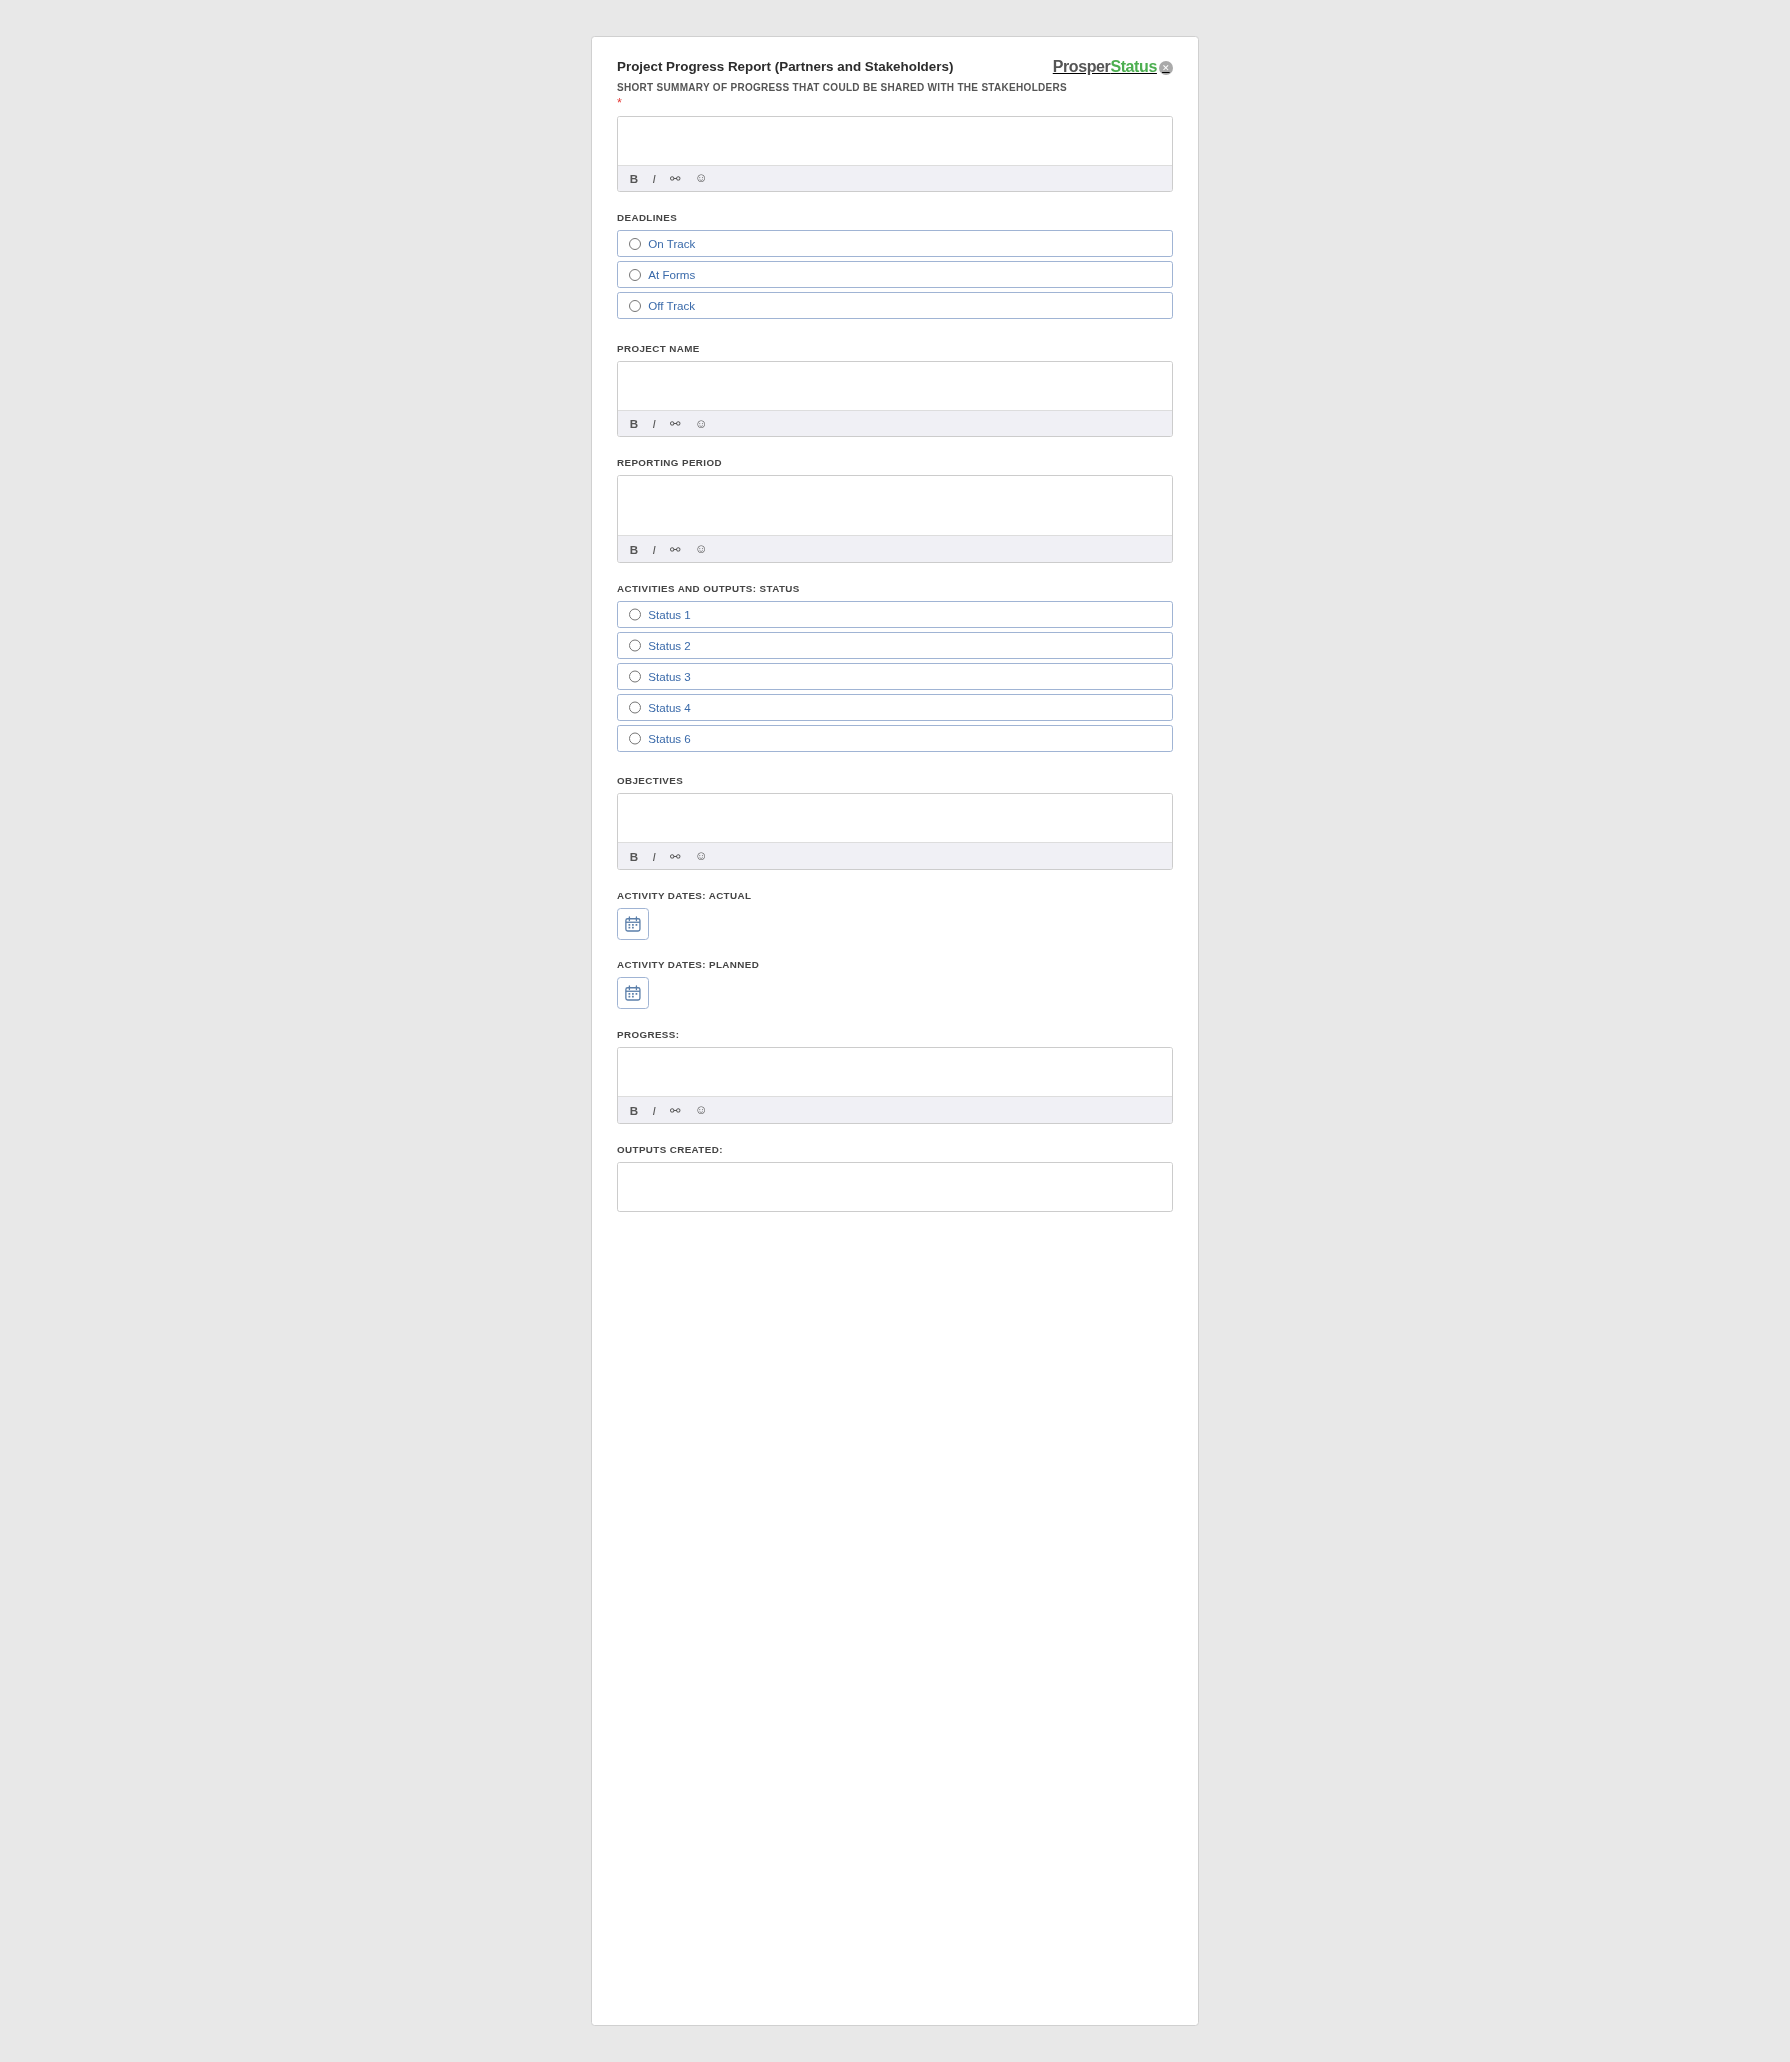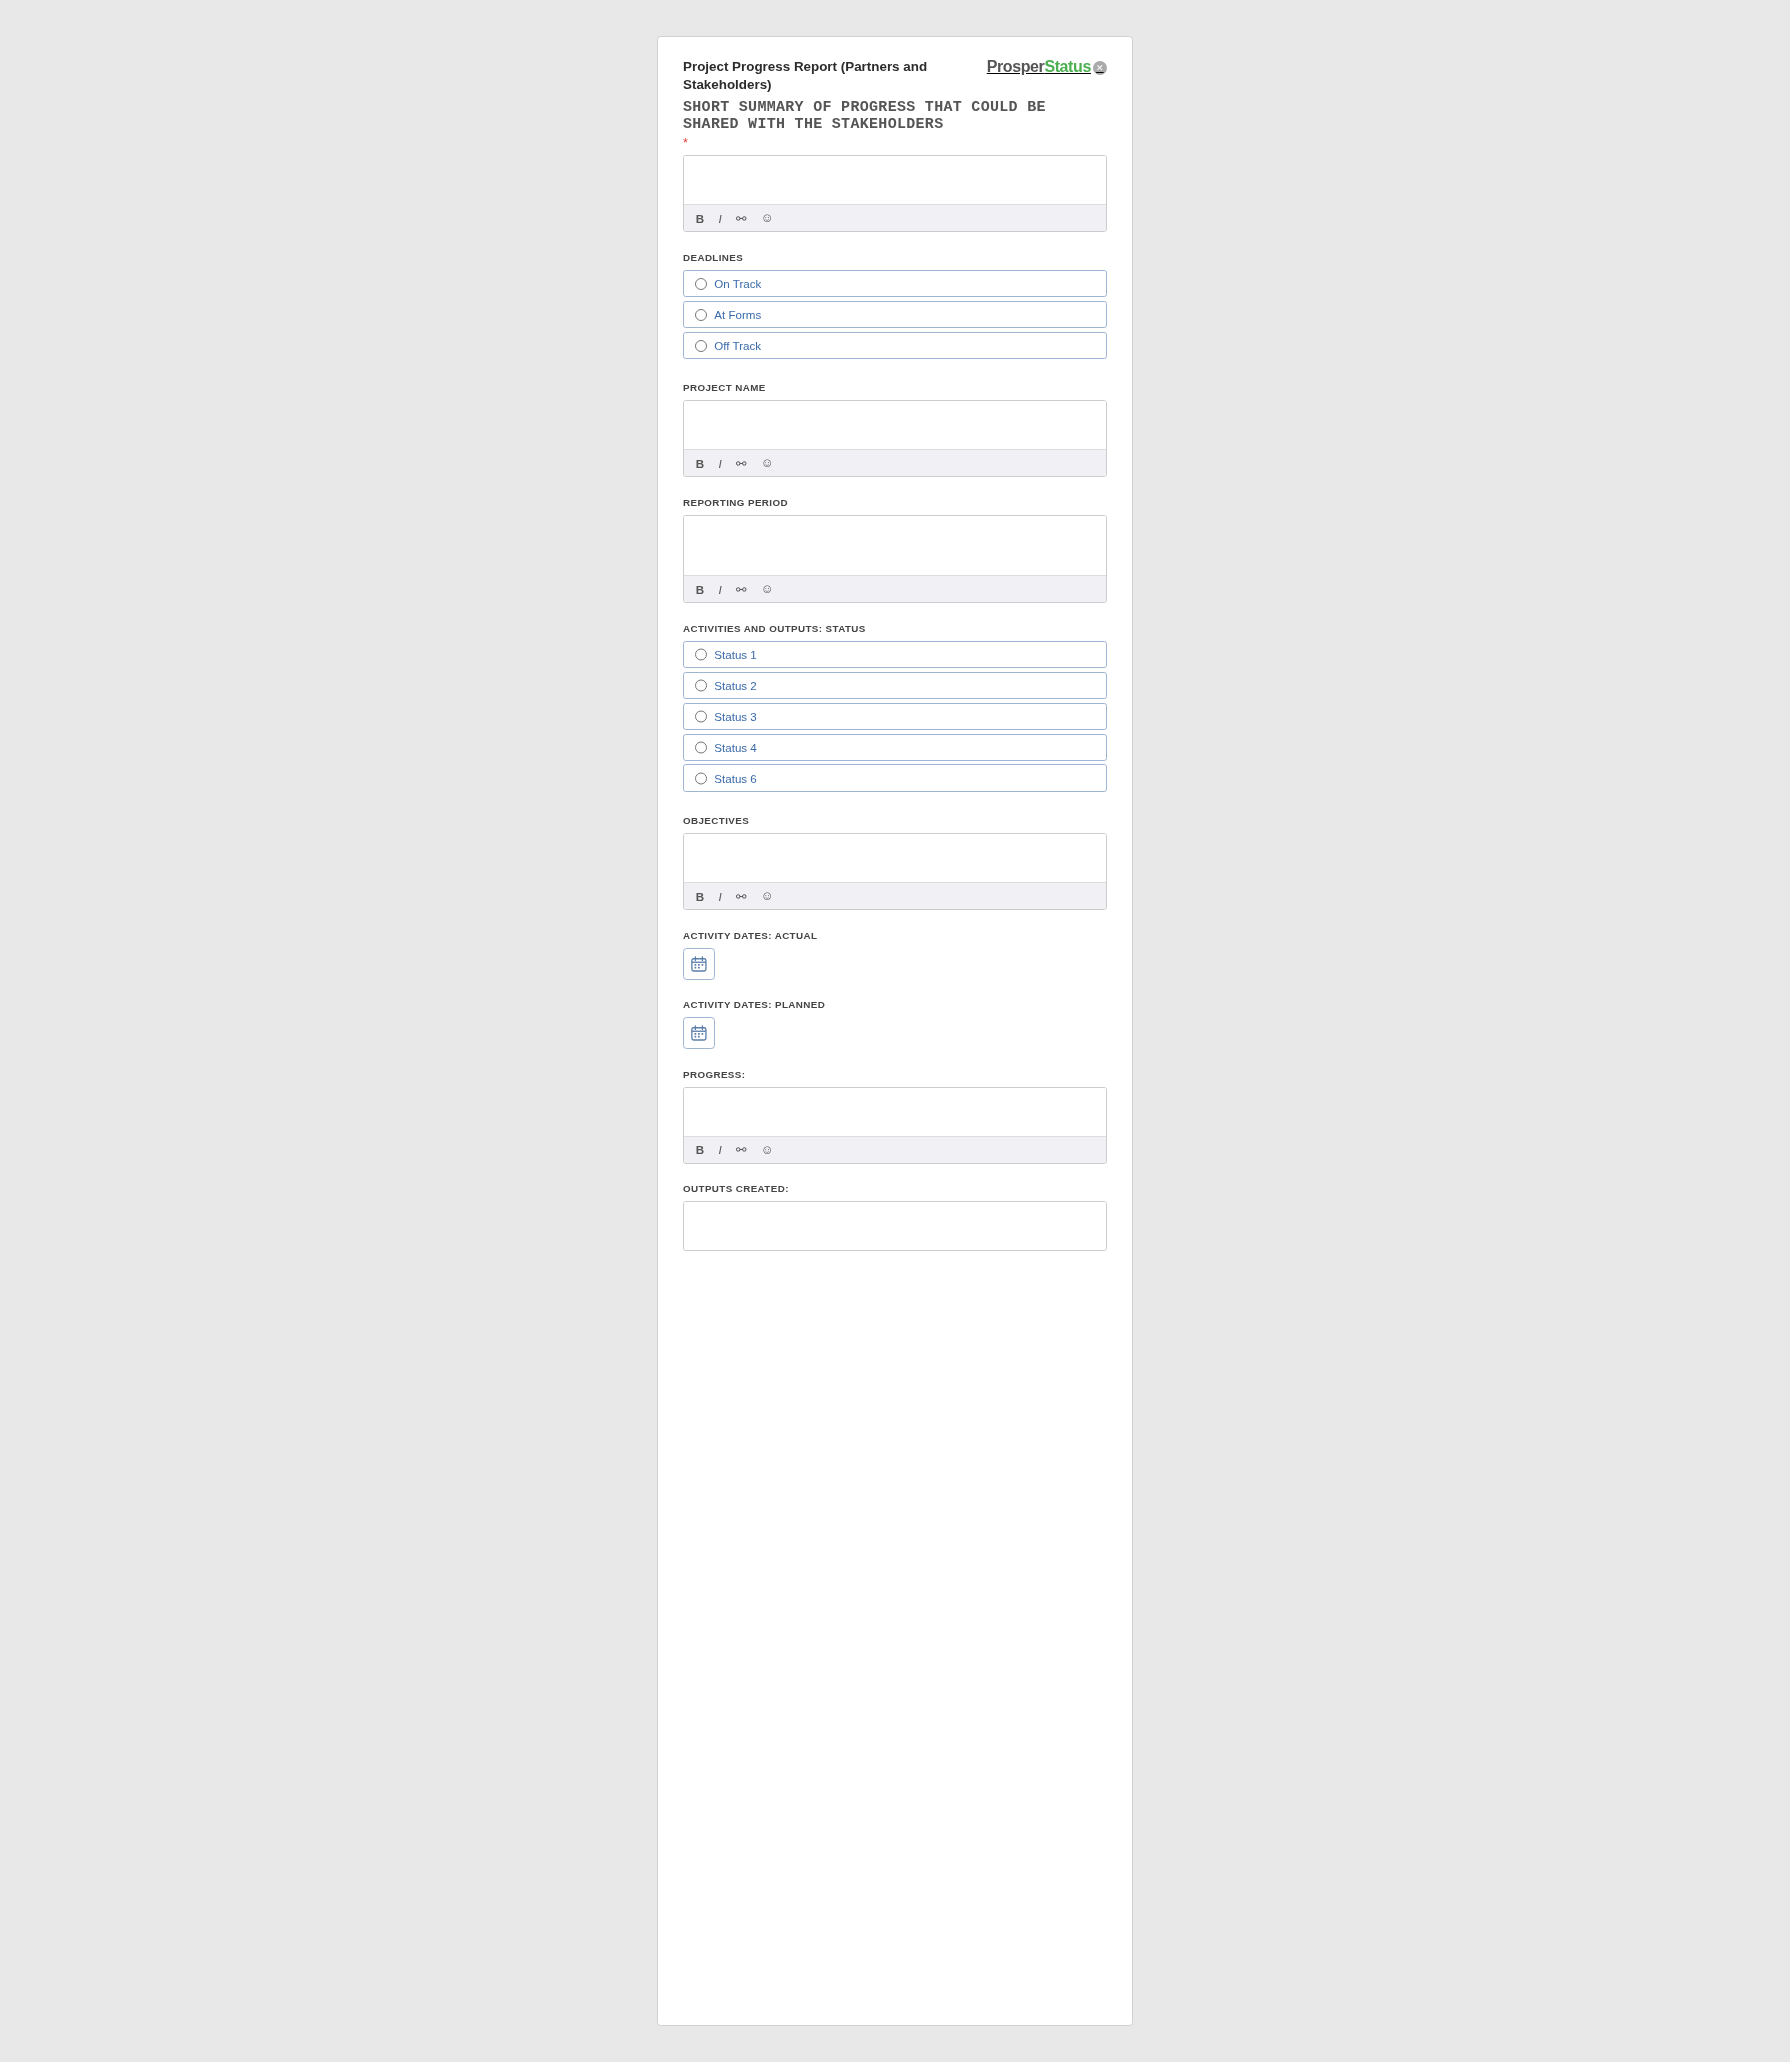--- a/index.html
+++ b/index.html
@@ -14,21 +14,21 @@
       display: flex;
       justify-content: center;
       padding: 36px 18px;
       min-height: 100vh;
     }
 
     .form-container {
       background: #ffffff;
       border: 0.9px solid #d0d0d0;
       border-radius: 3.6px;
-      width: 476px;
+      width: 608px;
       padding: 21.4px 25px 36px 25px;
       position: relative;
     }
 
     .form-header {
       display: flex;
       align-items: flex-start;
       justify-content: space-between;
       margin-bottom: 5.3px;
     }
@@ -73,27 +73,26 @@
       font-size: 9px;
       cursor: pointer;
       display: flex;
       align-items: center;
       justify-content: center;
       margin-left: 1.8px;
       margin-top: 1.8px;
     }
 
     .form-subtitle {
-      font-size: 15px;
+      font-size: 10px;
       font-weight: 700;
       color: #555555;
       letter-spacing: 0.3px;
       text-transform: uppercase;
       margin-bottom: 3.6px;
-      font-family: Liberation Mono, monospace;
     }
 
     .required-star {
       color: #e53935;
       font-size: 12.5px;
       margin-bottom: 5.3px;
       display: block;
     }
 
     .section {

